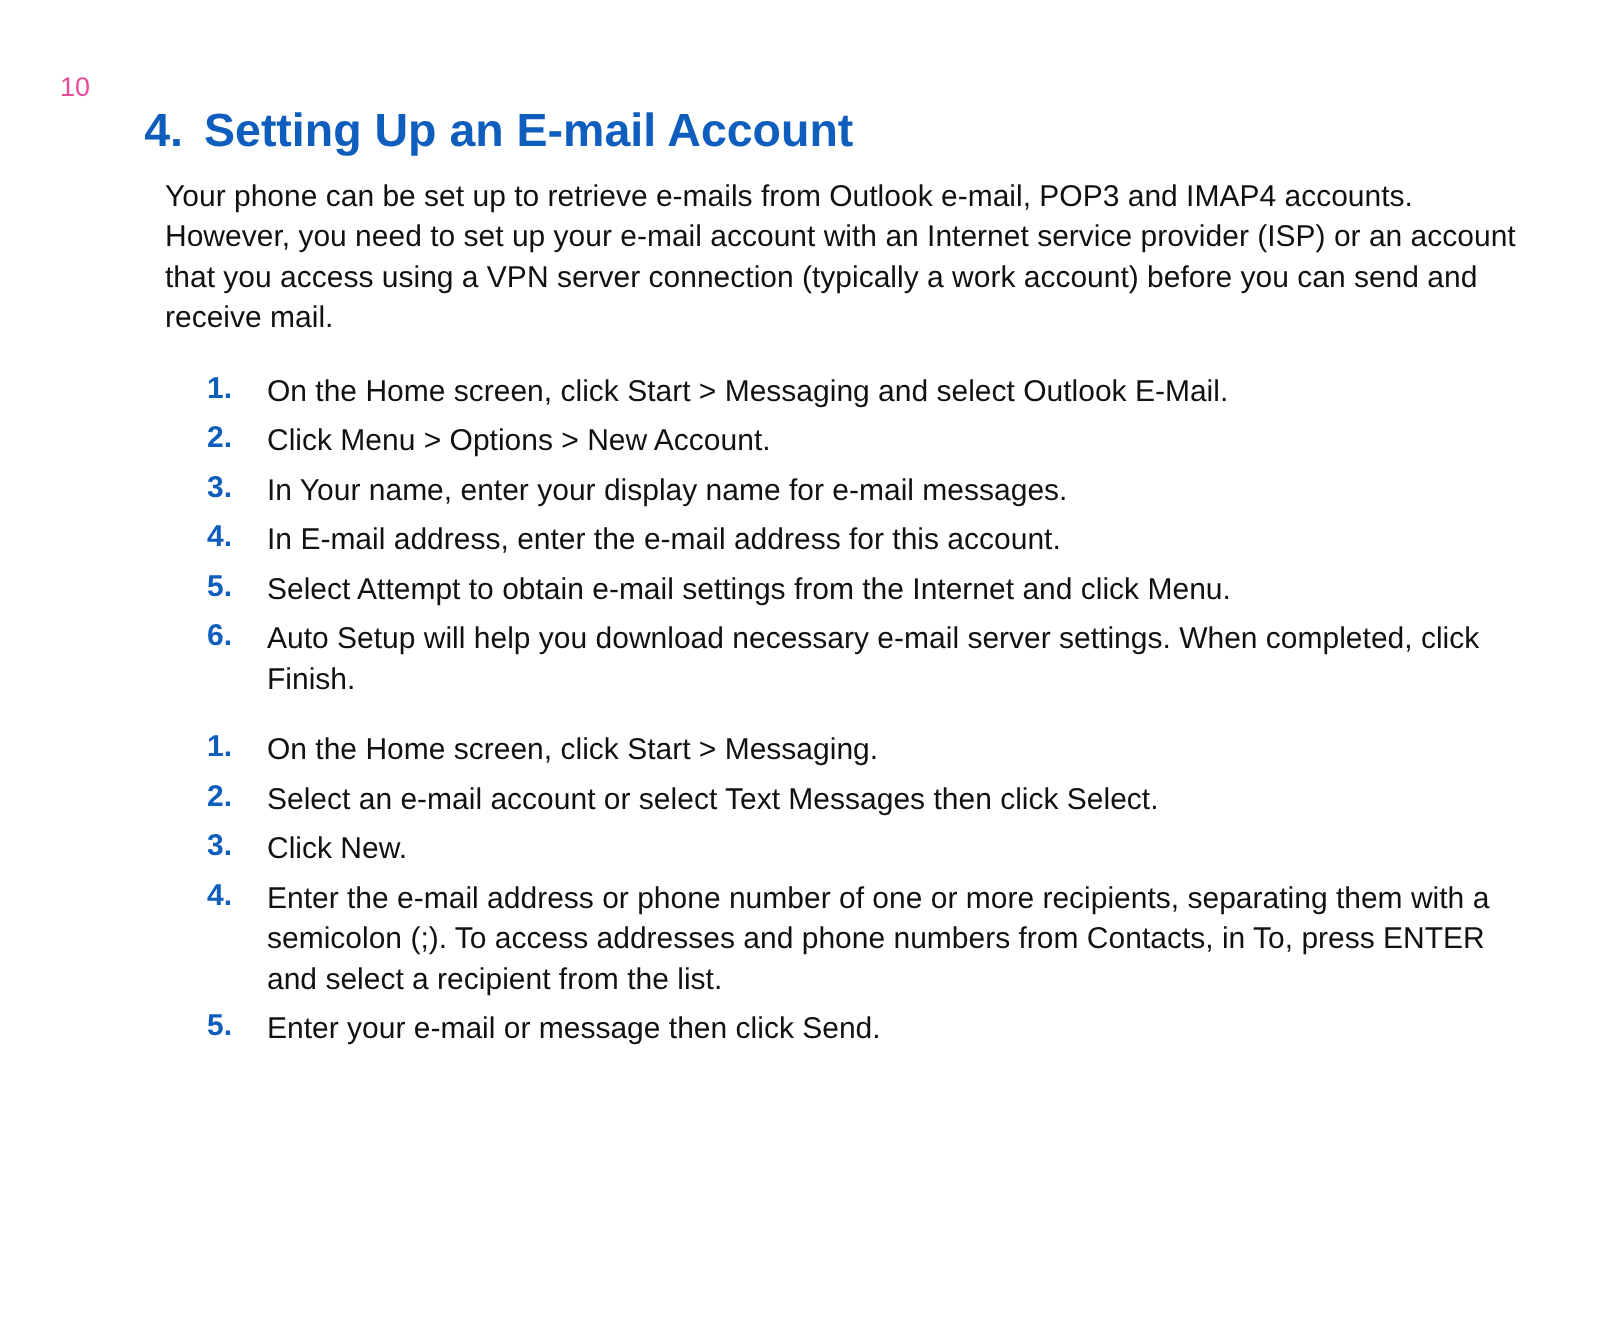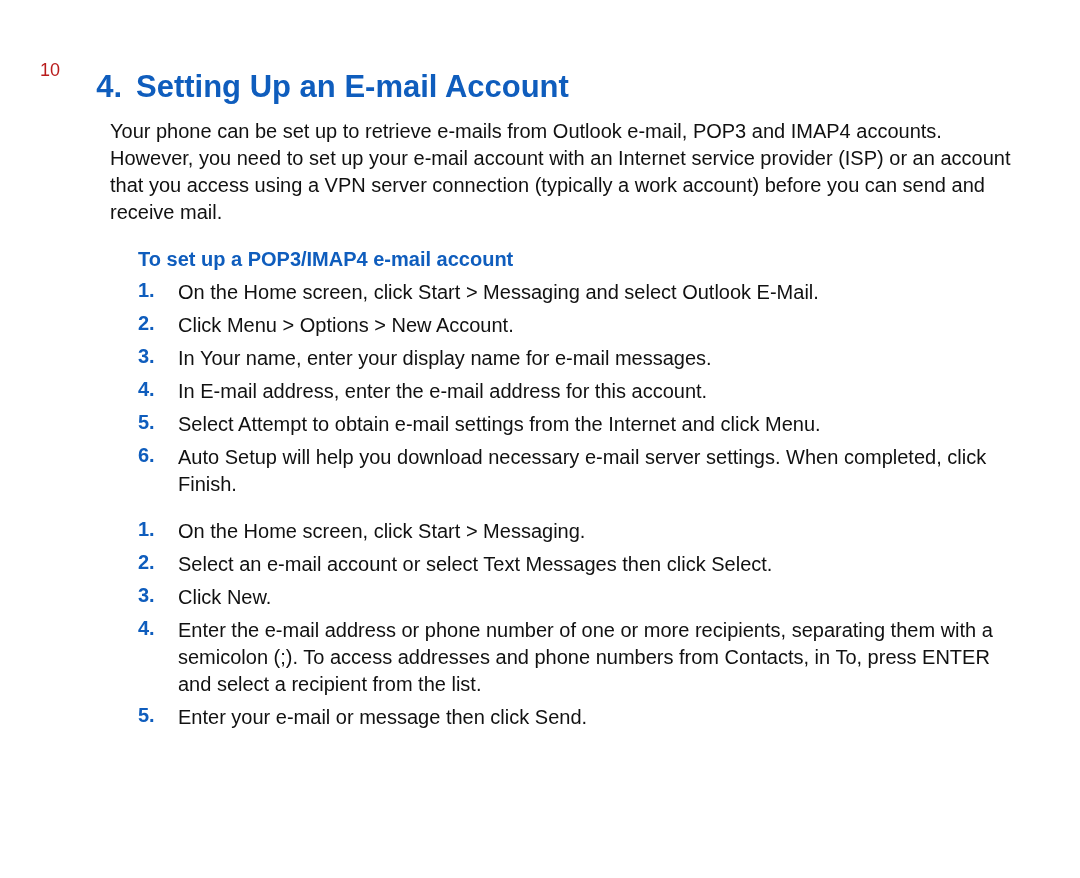--- a/index.html
+++ b/index.html
@@ -1,18 +1,18 @@
 <!DOCTYPE html>
 <html><head>
   <meta charset="utf-8">
   <style>
     * { box-sizing: border-box; margin: 0; padding: 0; }
     html, body { width: 1080px; height: 878px; background: #ffffff; font-family: "Segoe UI", "Myriad Pro", Arial, sans-serif; color: #1a1a1a; }
     .page { position: relative; width: 1080px; height: 878px; padding: 48px 58px 0 40px; }
-    .page-number { position: absolute; top: 60px; left: 40px; font-size: 18px; color: #b91c1c; }
+    .page-number { position: absolute; top: 48px; left: 40px; font-size: 18px; color: #ec4899; }
     .section { margin-left: 48px; margin-top: 22px; }
     .heading-row { display: flex; align-items: baseline; gap: 14px; margin-bottom: 14px; }
     .heading-num { font-size: 31px; font-weight: 700; color: #0f5dbd; line-height: 1.1; min-width: 34px; text-align: right; }
     .heading-text { font-size: 31px; font-weight: 700; color: #0f5dbd; line-height: 1.1; }
     .body-text, .li-text { font-size: 20px; line-height: 1.35; color: #111; font-weight: 400; }
     .intro { margin-left: 22px; margin-right: 4px; margin-bottom: 22px; }
     .subhead { font-size: 20px; font-weight: 700; color: #0f5dbd; margin: 6px 0 8px 50px; }
     ol.steps { list-style: none; margin-left: 50px; margin-bottom: 20px; }
     ol.steps li { display: flex; align-items: flex-start; margin-bottom: 6px; }
     ol.steps li .num { min-width: 40px; font-size: 20px; font-weight: 700; color: #0f5dbd; }
@@ -26,21 +26,20 @@
   <div class="page-number">10</div>
 
   <div class="section">
     <div class="heading-row">
       <span class="heading-num">4.</span>
       <span class="heading-text">Setting Up an E-mail Account</span>
     </div>
 
     <p class="body-text intro">Your phone can be set up to retrieve e-mails from Outlook e-mail, POP3 and IMAP4 accounts. However, you need to set up your e-mail account with an Internet service provider (ISP) or an account that you access using a VPN server connection (typically a work account) before you can send and receive mail.</p>
 
-    <h3 class="subhead">To set up a POP3/IMAP4 e-mail account</h3>
     <ol class="steps" id="list1">
         <li>
           <span class="num">1.</span>
           <span class="li-text">On the Home screen, click <span class="b">Start &gt; Messaging</span> and select <span class="b">Outlook E-Mail</span>.</span>
         </li>
         <li>
           <span class="num">2.</span>
           <span class="li-text">Click <span class="b">Menu &gt; Options &gt; New Account</span>.</span>
         </li>
         <li>

